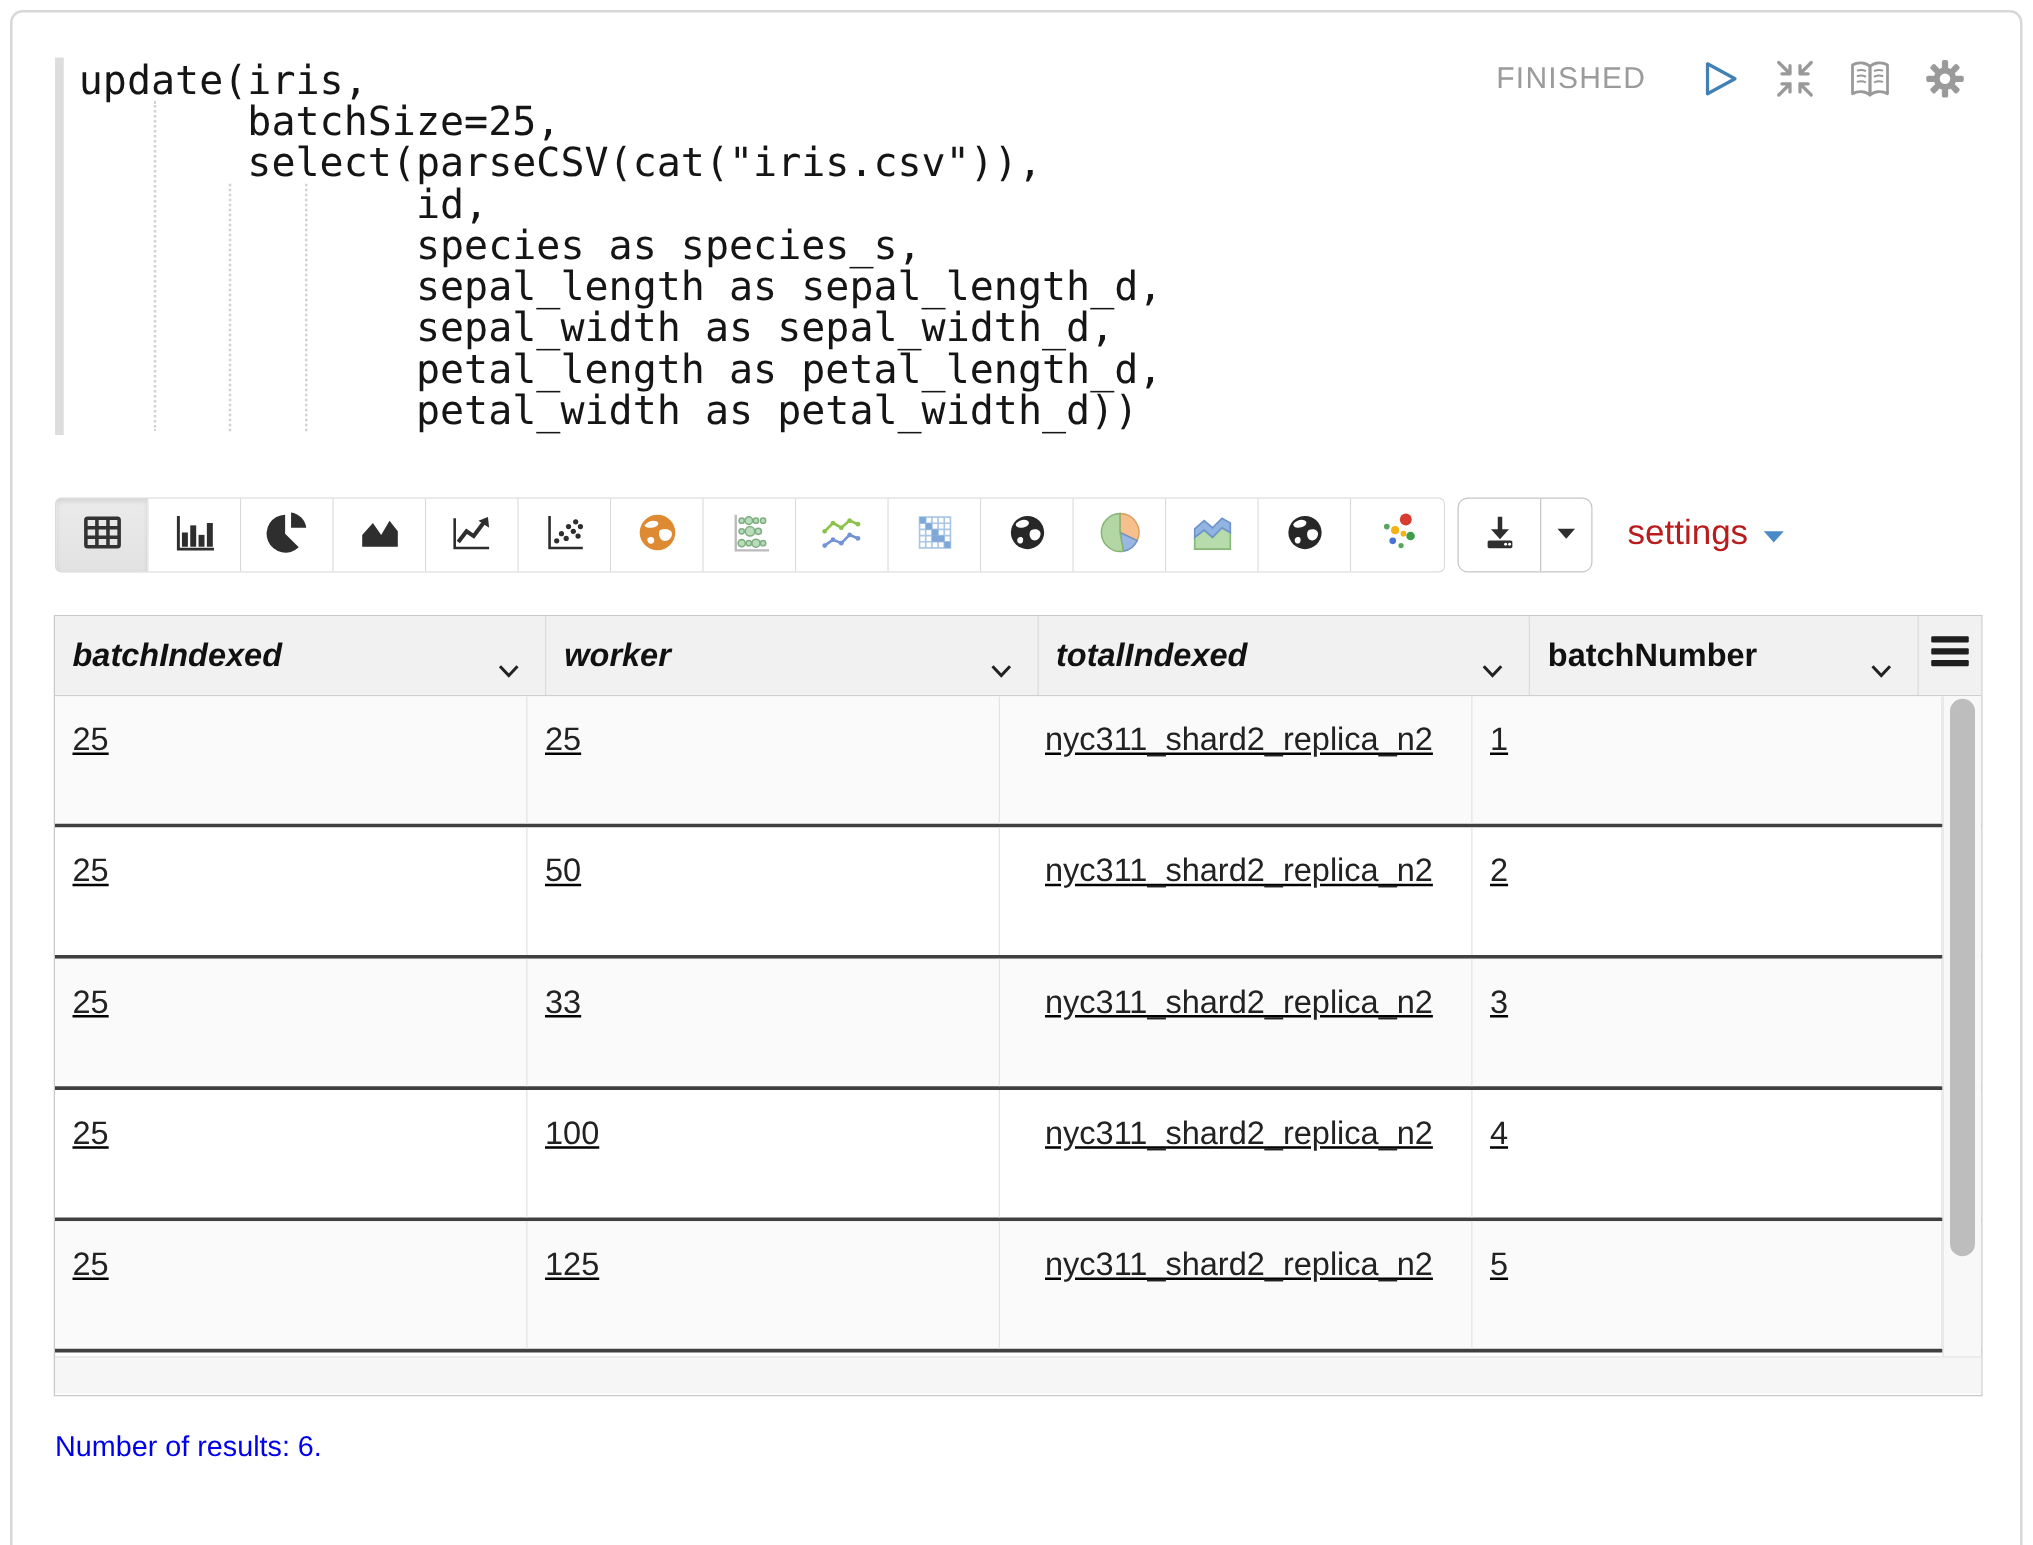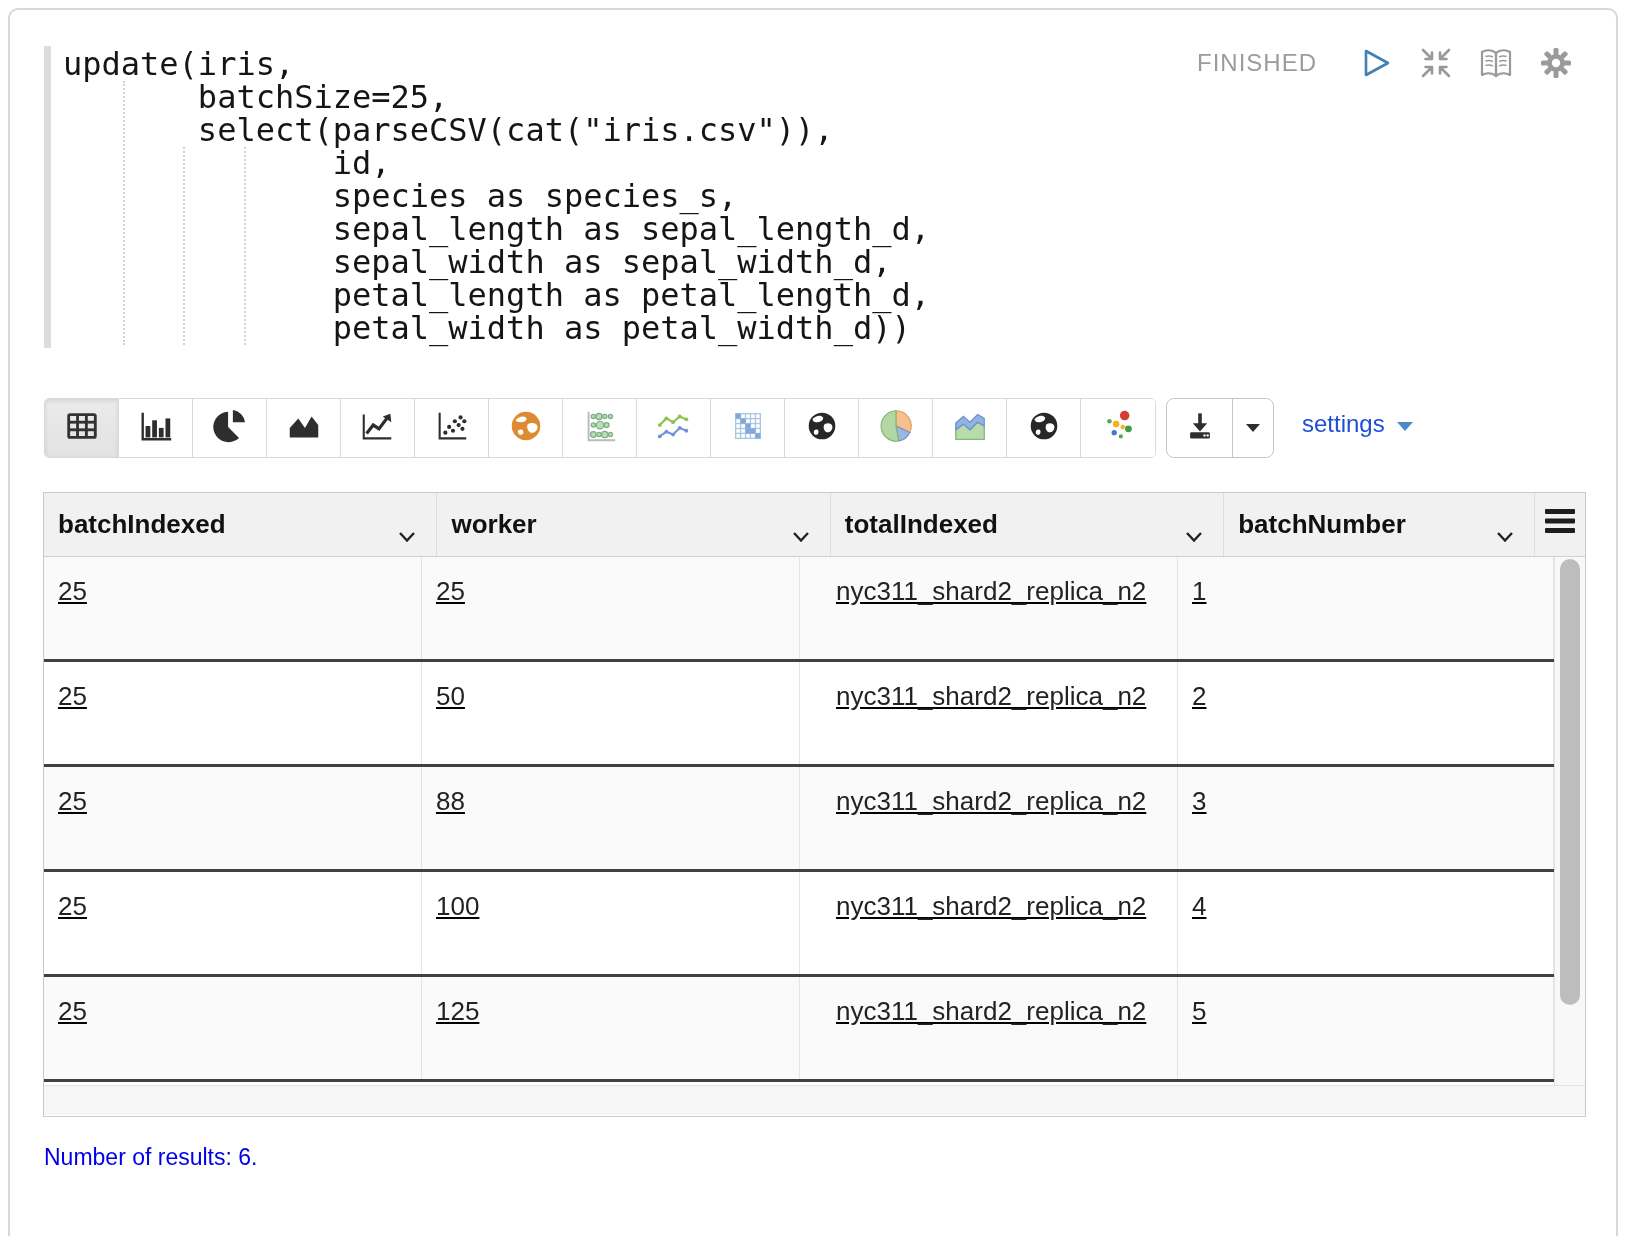--- a/index.html
+++ b/index.html
@@ -30,30 +30,30 @@
   .chart-btn { width:74px; height:58px; display:flex; align-items:center; justify-content:center;
                border-right:1px solid #d9d9d9; background:#fff; cursor:pointer; }
   .chart-btn:last-child { border-right:none; border-radius:0 4px 4px 0; }
   .chart-btn:first-child { border-radius:4px 0 0 4px; }
   .chart-btn.active { background:linear-gradient(#ebebeb,#e2e2e2); box-shadow:inset 0 2px 4px rgba(0,0,0,.10); }
   .dl-group { position:absolute; left:1156px; top:0; display:flex; border:1px solid #c6c6c6; border-radius:8px; background:#fff; }
   .dl-main { width:66px; height:58px; display:flex; align-items:center; justify-content:center;
              border-right:1px solid #c6c6c6; cursor:pointer; }
   .dl-caret { width:40px; height:58px; display:flex; align-items:center; justify-content:center; cursor:pointer; }
   .settings-link { position:absolute; left:1292px; top:12px; display:flex; align-items:center; gap:11px;
-                   color:#1d4ed8; font-size:24px; cursor:pointer; }
+                   color:#b91c1c; font-size:28px; cursor:pointer; }
 
   
   .grid { position:absolute; left:33px; top:482px; width:1543px; height:625px;
           border:1px solid #c9c9c9; background:#fff; }
   .grid-header { display:flex; height:64px; background:#f1f1f1; border-bottom:1px solid #cfcfcf; }
   .hcell { position:relative; display:flex; align-items:center; padding-left:14px;
            border-right:1px solid #dcdcdc; font-weight:bold; font-size:26px; color:#111; cursor:pointer; }
   .hcell .chev { position:absolute; right:20px; top:50%; margin-top:-6px; }
-  .hcell.c0,.hcell.c1,.hcell.c2 { width:444px; }
+  .hcell.c0,.hcell.c1,.hcell.c2 { width:444px;font-style:italic; }
   .hcell.c3 { width:350px; }
   .hcell.menu { width:57px; border-right:none; justify-content:center; padding-left:0; }
   .grid-body { position:relative; height:528px; overflow:hidden; }
   .grow { display:flex; height:105px; border-bottom:3px solid #404040; background:#fff;text-decoration:underline; }
   .grow:nth-child(odd) { background:#fafafa; }
   .gcell { padding:14px 14px 0 14px; font-size:26px; line-height:40px; color:#222;
            border-right:1px solid #e4e4e4; overflow:hidden; }
   .gcell.c0,.gcell.c1,.gcell.c2 { width:378px; }
   .gcell.c3 { width:376px; }
   .gcell.c2 .cell-inner { display:block; max-width:322px; word-break:break-all;margin-left:22px; }
@@ -371,21 +371,21 @@
       <div class="grow">
         <div class="gcell c0">25</div>
         <div class="gcell c1">50</div>
         <div class="gcell c2">
             <span class="cell-inner">nyc311_shard2_replica_n2</span>
           </div>
         <div class="gcell c3">2</div>
       </div>
       <div class="grow">
         <div class="gcell c0">25</div>
-        <div class="gcell c1">88</div>
+        <div class="gcell c1">33</div>
         <div class="gcell c2">
             <span class="cell-inner">nyc311_shard2_replica_n2</span>
           </div>
         <div class="gcell c3">3</div>
       </div>
       <div class="grow">
         <div class="gcell c0">25</div>
         <div class="gcell c1">100</div>
         <div class="gcell c2">
             <span class="cell-inner">nyc311_shard2_replica_n2</span>

